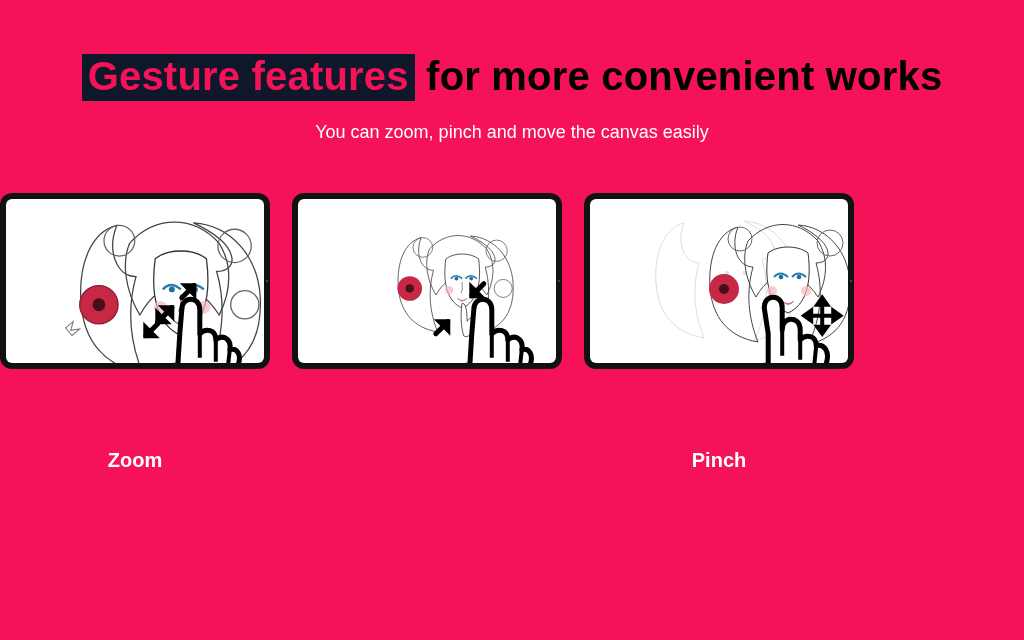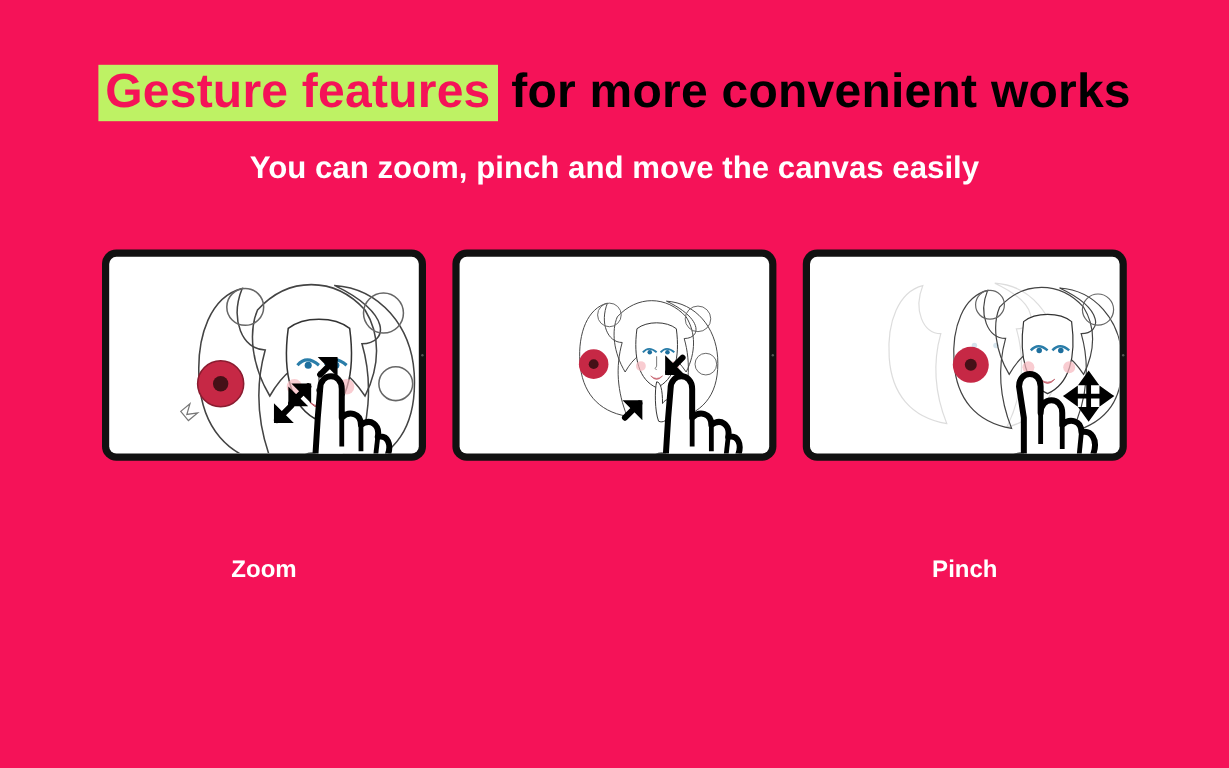--- a/index.html
+++ b/index.html
@@ -17,37 +17,37 @@
   .hero {
     text-align: center;
     padding-top: 54px;
   }
   .headline {
     font-size: 40px;
     font-weight: 700;
     letter-spacing: 0.2px;
   }
   .headline .hl-hi {
-    background: #bef264;
+    background: #0f172a;
     color: #f51258;
     padding: 0 6px 2px 6px;
     display: inline-block;
   }
   .headline .hl-rest {
     color: #000000;
   }
   .sub {
-    font-size: 26px;
+    font-size: 18px;
     line-height: 1.9;
-    font-weight: 700;
+    font-weight: 400;
     margin-top: 14px;
   }
   .tiles {
     display: flex;
-    justify-content: center;
+    justify-content: flex-start;
     gap: 22px;
     margin-top: 44px;
   }
   .tile {
     width: 270px;
     text-align: center;
   }
   .tablet {
     width: 270px;
     height: 176px;

